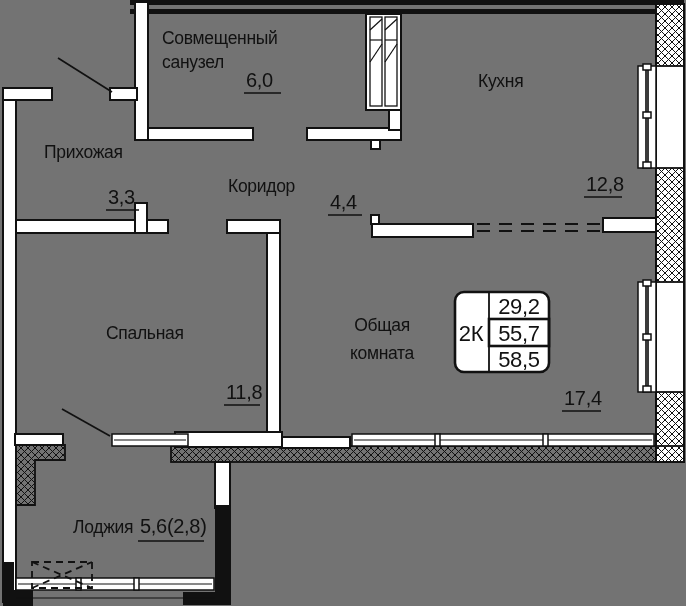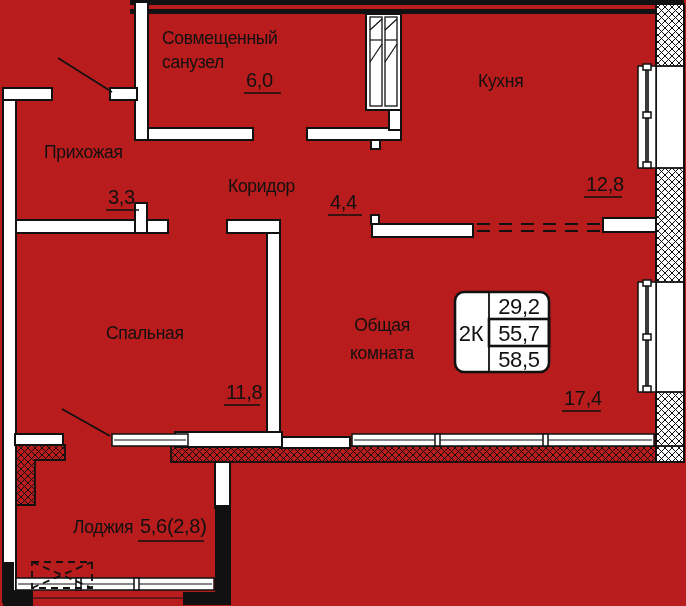--- a/index.html
+++ b/index.html
@@ -1,16 +1,16 @@
 <!DOCTYPE html>
 <html><head>
 <meta charset="utf-8">
 <style>
   html,body{margin:0;padding:0;background:#ffffff;}
-  #canvas{position:relative;width:686px;height:606px;background:#b91c1c;overflow:hidden;}
+  #canvas{position:relative;width:686px;height:606px;background:#737373;overflow:hidden;}
   svg{display:block;}
   .wall{fill:#ffffff;stroke:#111111;stroke-width:2;}
   .black{fill:#111111;stroke:none;}
   .hatch{fill:url(#hatchp);stroke:#111111;stroke-width:1.8;}
   .win{fill:#ffffff;stroke:#111111;stroke-width:1.5;}
   .winline{stroke:#111111;stroke-width:1;}
   .winline-dark{stroke:#3a3a3a;stroke-width:4;}
   .doorline{stroke:#111111;stroke-width:1.7;}
   .dash{stroke:#111111;stroke-width:2.2;stroke-dasharray:13 9;fill:none;}
   .dashbox{stroke:#111111;stroke-width:1.8;stroke-dasharray:7 5;fill:none;}

